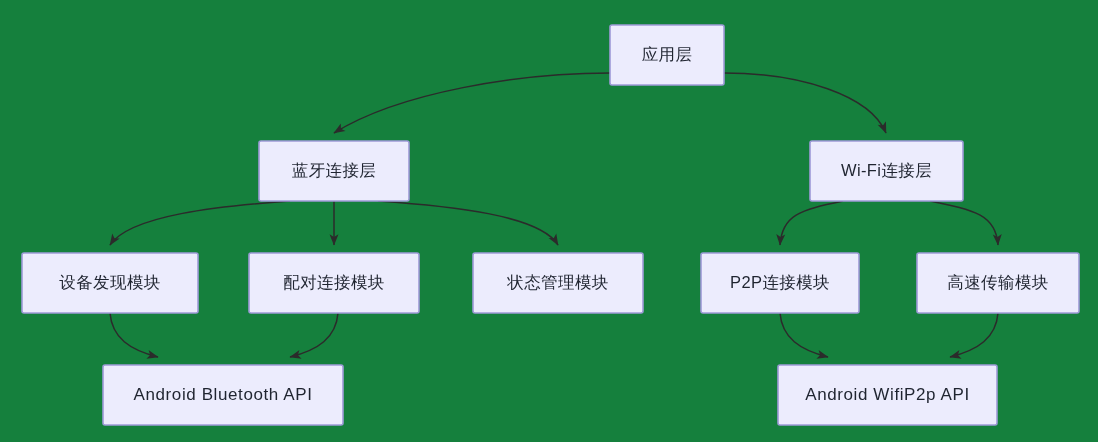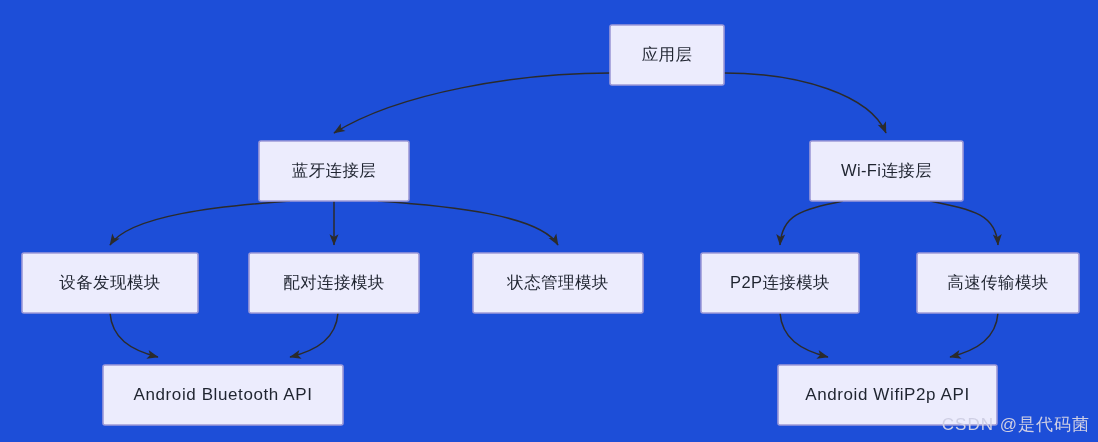--- a/index.html
+++ b/index.html
@@ -7,21 +7,21 @@
     padding: 0;
     background: #ffffff;
   }
   body {
     font-family: "Liberation Sans", "DejaVu Sans", sans-serif;
   }
   #diagram-root {
     position: relative;
     width: 1098px;
     height: 442px;
-    background: #1d4ed8;
+    background: #15803d;
     overflow: hidden;
   }
   svg.flow-canvas {
     position: absolute;
     left: 0;
     top: 0;
     width: 1098px;
     height: 442px;
   }
   .node-rect {
@@ -119,15 +119,14 @@
           <rect class="node-rect" x="103" y="365" width="240" height="60" rx="2" fill="#ececfd" stroke="#9e9ad8"></rect>
           <text class="node-label latin" x="223" y="396" fill="#1f2430">Android Bluetooth API</text>
         </g>
         <g>
           <rect class="node-rect" x="778" y="365" width="219" height="60" rx="2" fill="#ececfd" stroke="#9e9ad8"></rect>
           <text class="node-label latin" x="887.5" y="396" fill="#1f2430">Android WifiP2p API</text>
         </g>
       </g>
   </svg>
 
-  <div class="watermark-text">CSDN @是代码菌</div>
 
 </div>
 
 </body></html>

